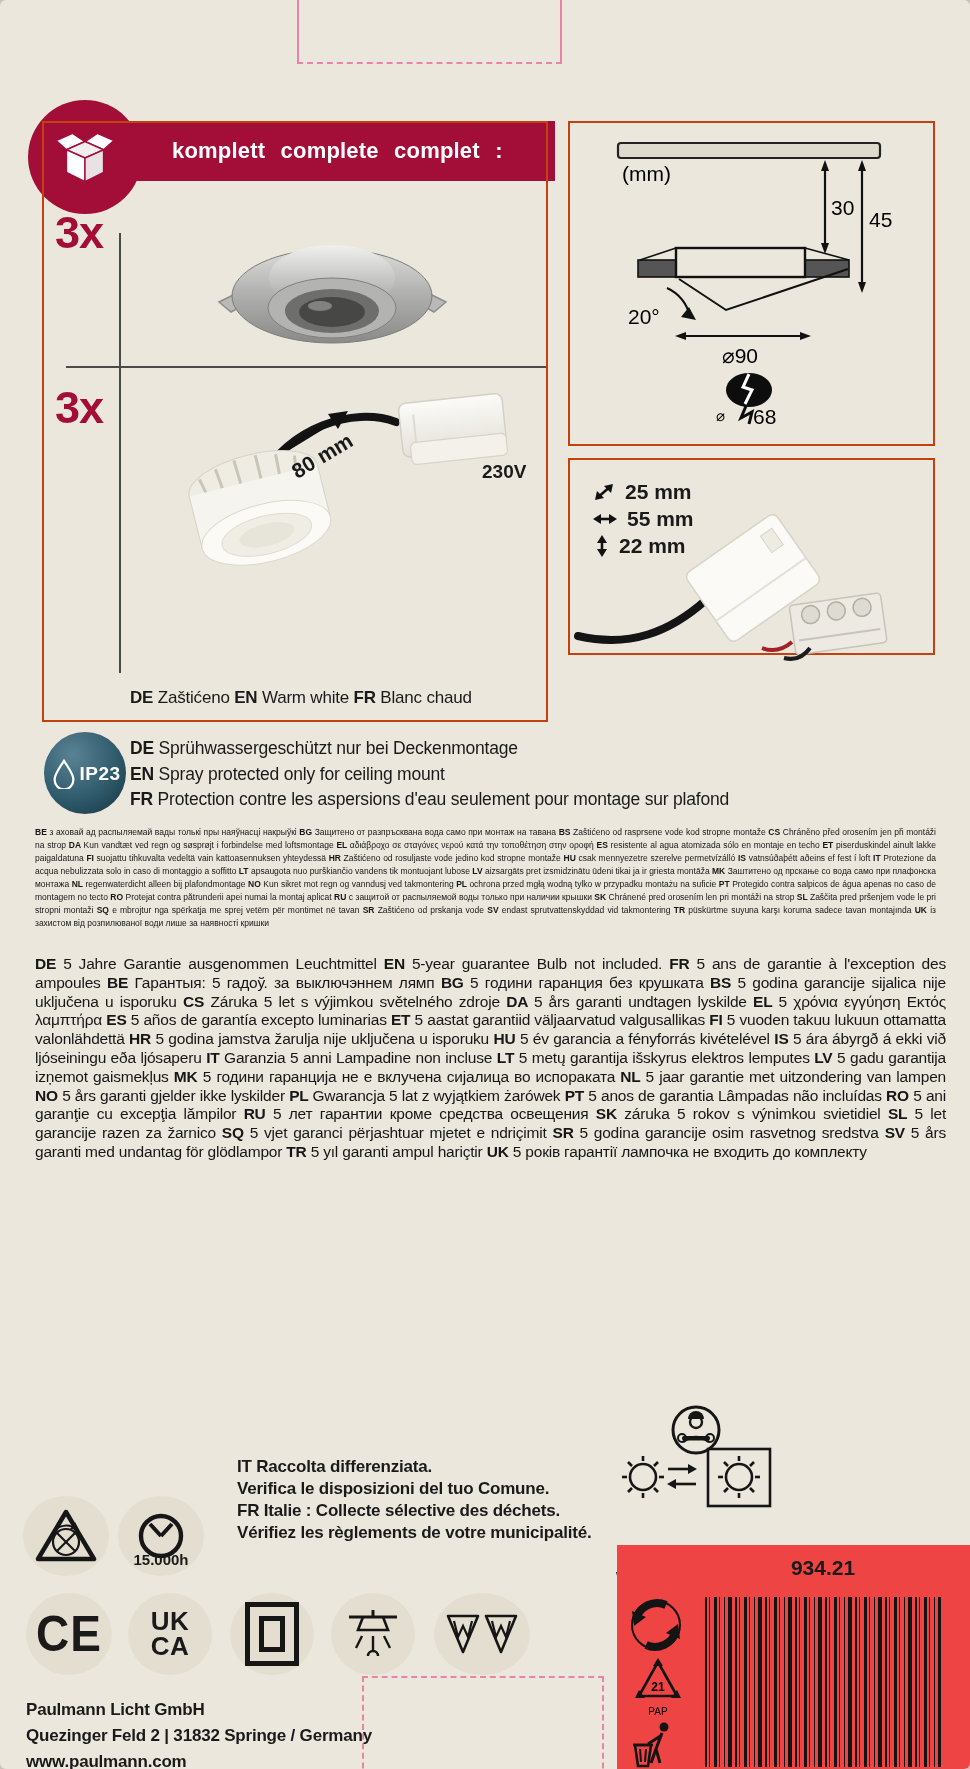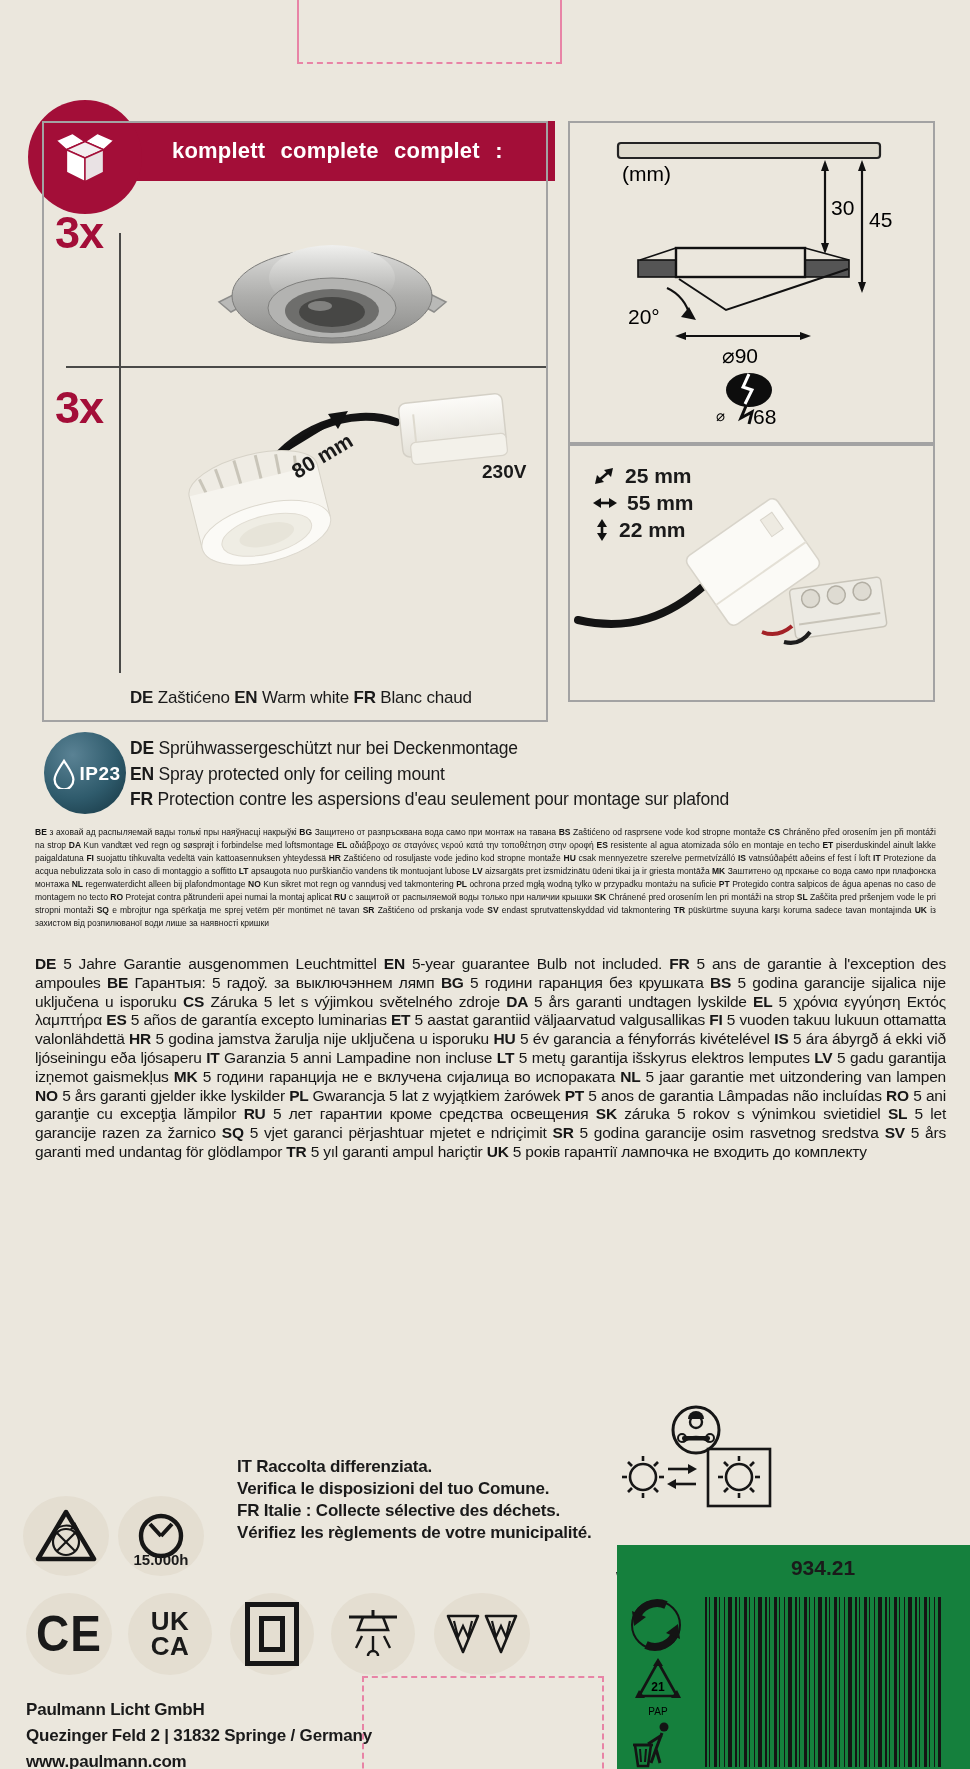--- a/index.html
+++ b/index.html
@@ -1,38 +1,38 @@
 <!DOCTYPE html>
 <html><head>
 <meta charset="utf-8">
 <style>
   html,body{margin:0;padding:0;background:#c8c4ba;}
   .page{position:relative;width:970px;height:1769px;background:#ebe7dd;overflow:hidden;
-        font-family:"Liberation Sans",sans-serif;color:#1a1a1a;}
+        font-family:"Liberation Sans",sans-serif;color:#1a1a1a;border-radius:6px;}
   .abs{position:absolute;}
   
   .cutmark-top{left:297px;top:-16px;width:261px;height:78px;
     border-left:2px solid #e884a6;border-right:2px solid #e884a6;border-bottom:2px dashed #e884a6;}
   
   .hdr-banner{left:98px;top:121px;width:457px;height:60px;background:#a30e38;color:#fff;
     display:flex;align-items:center;padding-left:74px;box-sizing:border-box;
     font-weight:bold;font-size:22px;word-spacing:9px;letter-spacing:.2px;}
   .hdr-circle{left:28px;top:100px;width:114px;height:114px;border-radius:50%;background:#a30e38;
     display:flex;align-items:center;justify-content:center;}
   
-  .pbox{border:2px solid #a3a3a3;box-sizing:border-box;}
+  .pbox{border:2px solid #c2410c;box-sizing:border-box;}
   .box-left{left:42px;top:121px;width:506px;height:601px;}
   .vline{left:119px;top:233px;width:2px;height:440px;background:#4a4a48;}
   .hline{left:66px;top:366px;width:480px;height:2px;background:#4a4a48;}
   .qty{font-weight:bold;font-size:45px;color:#a30e38;letter-spacing:-1px;}
   .lbl-80{left:289px;top:444px;font-weight:bold;font-size:21px;transform:rotate(-31deg);}
   .lbl-230{left:482px;top:461px;font-weight:bold;font-size:19px;}
   .caption{left:130px;top:688px;font-size:17px;letter-spacing:-.2px;}
   .box-tech{left:568px;top:121px;width:367px;height:325px;}
-  .box-conn{left:568px;top:442px;width:367px;height:260px;padding-left:36px;}
+  .box-conn{left:568px;top:458px;width:367px;height:197px;padding-left:36px;}
   .dimrow{display:flex;align-items:center;gap:9px;font-weight:bold;font-size:21px;}
   
   .ip-badge{left:44px;top:732px;width:82px;height:82px;border-radius:50%;
     background:radial-gradient(circle at 35% 28%, #5a8294 0%, #2f5b6c 55%, #14333f 100%);
     display:flex;flex-direction:row;align-items:center;justify-content:center;color:#fff;}
   .ip-badge .code{font-weight:bold;font-size:19px;margin-top:1px;letter-spacing:.5px;}
   .ip-lines{left:130px;top:736px;font-size:17.5px;line-height:25.5px;letter-spacing:-.2px;}
   
   .spray{left:35px;top:826px;width:901px;font-size:8.5px;line-height:13px;text-align:justify;color:#161616;}
   .guarantee{left:35px;top:955px;width:911px;font-size:15.5px;line-height:18.8px;text-align:justify;
@@ -41,21 +41,21 @@
   
   .ell{background:#e4ded1;border-radius:50%;display:flex;align-items:center;justify-content:center;}
   .lifetime{left:118px;top:1551px;width:86px;text-align:center;font-weight:bold;font-size:15px;}
   .waste{left:237px;top:1456px;font-weight:bold;font-size:17px;line-height:22px;letter-spacing:-.2px;}
   .symbols-url{left:616px;top:1566px;font-size:15px;color:#222;}
   .ce-txt{font-weight:bold;font-size:46px;letter-spacing:1px;transform:scaleY(1.08);}
   .ukca{font-weight:bold;font-size:26px;line-height:25px;text-align:center;letter-spacing:.5px;}
   .sq-outer{width:44px;height:54px;border:5px solid #161616;display:flex;align-items:center;justify-content:center;}
   .sq-inner{width:16px;height:26px;border:5px solid #161616;}
   
-  .label{left:617px;top:1545px;width:353px;height:224px;background:#15803d;}
+  .label{left:617px;top:1545px;width:353px;height:224px;background:#ef4444;}
   .itemno{position:absolute;left:86px;top:11px;width:240px;text-align:center;font-weight:bold;font-size:21px;}
   .barcode{position:absolute;left:88px;top:52px;width:236px;height:170px;
     background-image:repeating-linear-gradient(90deg,#141414 0 2px,transparent 2px 4px,#141414 4px 5px,
       transparent 5px 9px,#141414 9px 12px,transparent 12px 14px,#141414 14px 15px,transparent 15px 19px,
       #141414 19px 20px,transparent 20px 23px,#141414 23px 27px,transparent 27px 30px);}
   .cutmark-bottom{left:362px;top:1676px;width:238px;height:100px;
     border:2px dashed #e884a6;border-bottom:none;}
   .address{left:26px;top:1697px;font-weight:bold;font-size:17px;line-height:26px;letter-spacing:-.2px;}
   svg{display:block;}
   .svgtext{font-family:"Liberation Sans",sans-serif;}

